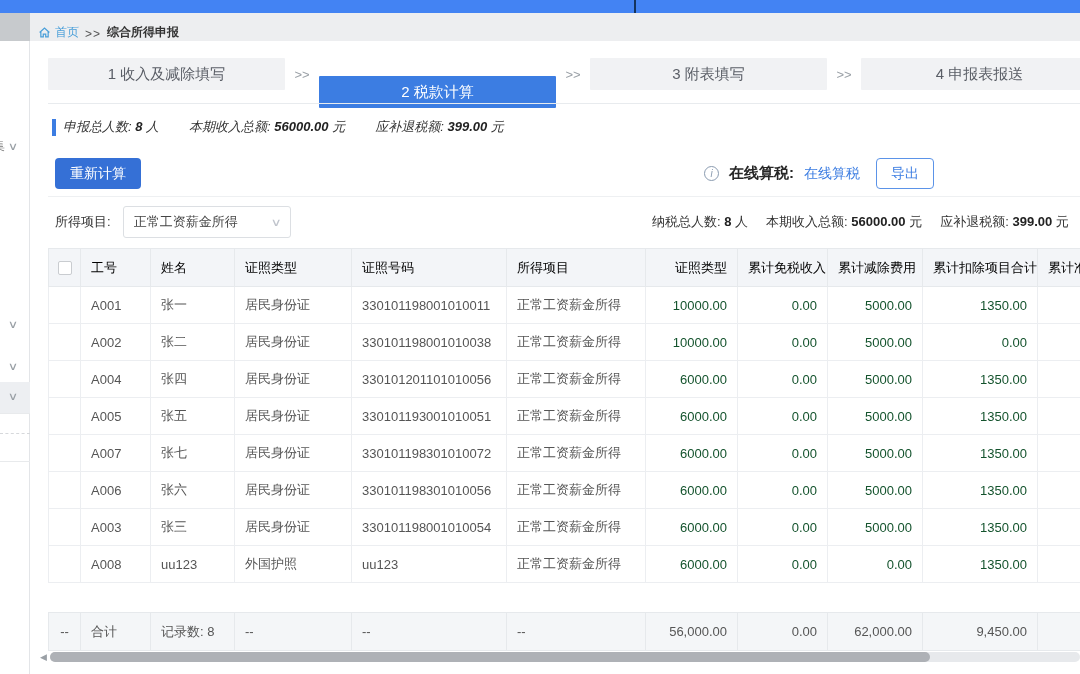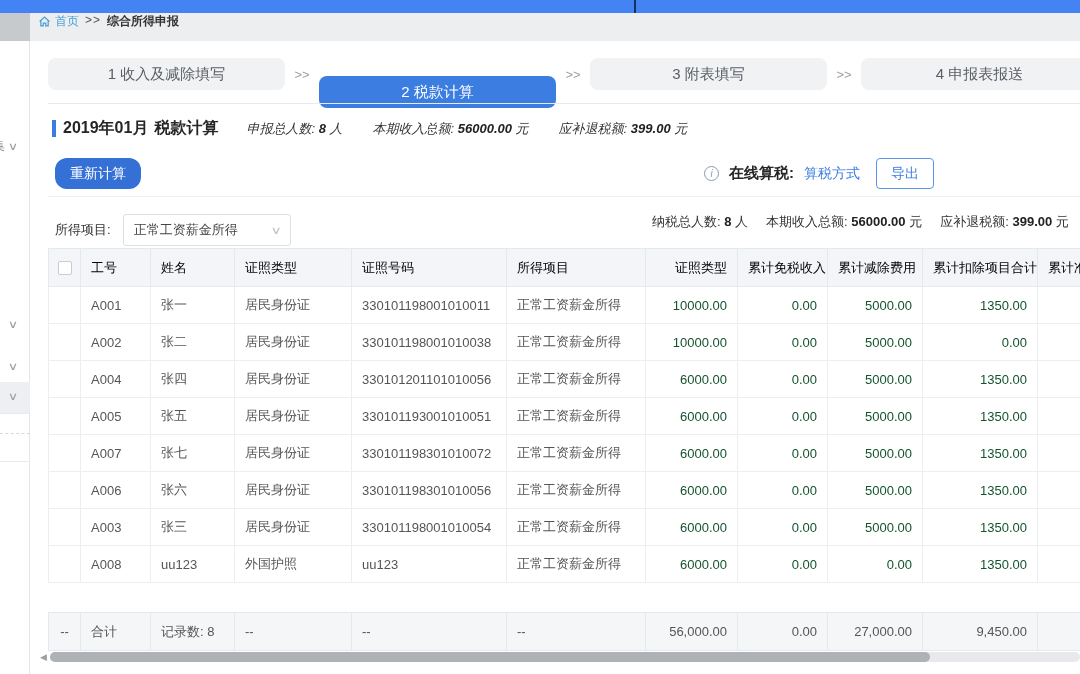--- a/index.html
+++ b/index.html
@@ -6,62 +6,62 @@
   body { font-family:"Liberation Sans","DejaVu Sans",sans-serif; background:#fff; }
   #stage { position:relative; width:1080px; height:674px; overflow:hidden; background:#fff; }
 
   
   .topbar { position:absolute; left:0; top:0; width:1080px; height:13px; background:#4383f3; }
   .topbar-tick { position:absolute; left:634px; top:0; width:2px; height:13px; background:#14335e; }
 
   
   .crumbbar { position:absolute; left:0; top:13px; width:1080px; height:28px; background:#edeef0; }
   .crumb-corner { position:absolute; left:0; top:13px; width:30px; height:28px; background:#c7cacd; }
-  .crumb { position:absolute; left:38px; top:13px; height:28px; display:flex; align-items:flex-start; gap:6px; font-size:12px; }
+  .crumb { position:absolute; left:38px; top:13px; height:28px; display:flex; align-items:flex-end; gap:6px; font-size:12px; }
   .crumb .home { color:#4a9fd9; display:flex; align-items:center; gap:4px; cursor:pointer; }
   .crumb .sep { color:#555; letter-spacing:1px; }
   .crumb .cur { color:#333; font-weight:bold; }
 
   
   .sidebar { position:absolute; left:0; top:41px; width:30px; height:633px; background:#fff; border-right:1px solid #e3e5e8; }
   .sb-part { position:absolute; left:-8px; top:96px; width:22px; color:#777; font-size:13px; white-space:nowrap; }
   .sb-chev { position:absolute; left:9px; color:#9aa0a6; font-size:11px; transform:scaleX(1.3); }
   .sb-active { position:absolute; left:0; top:341px; width:30px; height:31px; background:#edeff2; }
   .sb-line { position:absolute; left:0; width:30px; border-top:1px solid #e8eaec; }
   .sb-dash { position:absolute; left:0; top:392px; width:30px; border-top:1px dashed #d6d8db; }
 
   
   .steps { position:absolute; left:48px; top:58px; height:32px; display:flex; align-items:center; }
-  .step { width:237px; height:32px; display:flex; align-items:center; justify-content:center; font-size:15px; color:#5a5e66; background:#f1f2f4; border-radius:8px; flex:none; cursor:pointer; }
+  .step { width:237px; height:32px; display:flex; align-items:center; justify-content:center; font-size:15px; color:#5a5e66; background:#f1f2f4; border-radius:1px; flex:none; cursor:pointer; }
   .step.active { background:#3c7de2; color:#fff;margin-top:36px; }
   .step-sep { width:34px; text-align:center; color:#9aa0a6; font-size:13px; flex:none; }
 
   .card-top { position:absolute; left:48px; top:103px; width:1032px; border-top:1px solid #e8ebee; }
   .tool-sep { position:absolute; left:48px; top:196px; width:1032px; border-top:1px solid #eef0f2; }
 
   
   .summary { position:absolute; left:52px; top:118px; display:flex; align-items:center; font-size:13px; color:#333; }
   .accent { width:4px; height:17px; background:#3c7de2; margin-right:7px; }
   .summary .title { font-size:16px; font-weight:bold; color:#262626; margin-right:28px; }
   .summary .title .mo { margin-right:6px; }
   .summary .pair { margin-right:30px;font-style:italic; }
   .summary b, .fstats b { color:#222; font-weight:bold; }
 
   
-  .btn-primary { position:absolute; left:55px; top:158px; width:86px; height:31px; background:#3570d6; color:#fff; font-size:14px; border:none; border-radius:12px; cursor:pointer; }
+  .btn-primary { position:absolute; left:55px; top:158px; width:86px; height:31px; background:#3570d6; color:#fff; font-size:14px; border:none; border-radius:4px; cursor:pointer; }
   .tool-right { position:absolute; left:704px; top:158px; width:380px; height:31px; display:flex; align-items:center; gap:10px; }
   .info-ic { width:15px; height:15px; border:1px solid #8a9bb0; border-radius:50%; color:#8a9bb0; font-size:10px; display:flex; align-items:center; justify-content:center; font-style:italic; flex:none; }
   .tool-lab { font-size:15px; font-weight:bold; color:#262626; white-space:nowrap; }
   .tool-val { font-size:14px; color:#3c7de2; white-space:nowrap; margin-right:6px; }
   .btn-outline { height:31px; background:#fff; border:1px solid #5b93e8; color:#3c7de2; font-size:14px; border-radius:4px; cursor:pointer; white-space:nowrap; }
   .btn-export { width:58px; }
   .btn-expand { width:118px; }
 
   
-  .filter { position:absolute; left:55px; top:206px; height:32px; display:flex; align-items:center; font-size:13px; color:#333;margin-top:8px; }
+  .filter { position:absolute; left:55px; top:206px; height:32px; display:flex; align-items:center; font-size:13px; color:#333; }
   .select { width:168px; height:32px; border:1px solid #dcdfe3; border-radius:3px; margin-left:12px; display:flex; align-items:center; justify-content:space-between; padding:0 10px; color:#444; cursor:pointer; background:#fff; }
   .select .chev { color:#c0c4cc; font-size:11px; transform:scaleX(1.4); }
   .fstats { position:absolute; left:652px; top:206px; height:32px; display:flex; align-items:center; font-size:13px; color:#333; white-space:nowrap; }
   .fstats .pair { margin-right:18px; }
 
   
   .table-wrap { position:absolute; left:48px; top:248px; width:1032px; overflow:hidden; }
   table { border-collapse:collapse; table-layout:fixed; width:1109px; font-size:13px; }
   col.c0{width:32px} col.c1{width:70px} col.c2{width:84px} col.c3{width:117px} col.c4{width:155px}
   col.c5{width:139px} col.c6{width:92px} col.c7{width:90px} col.c8{width:95px} col.c9{width:115px} col.c10{width:120px}
@@ -129,31 +129,30 @@
     <div class="step-sep">&gt;&gt;</div>
     <div class="step">
         <span>4 申报表报送</span>
       </div>
   </div>
 
   <div class="card-top"></div>
 
   <div class="summary">
     <span class="accent"></span>
-    <span class="title"><span class="mo">2019年01月</span><span>税款计算</span></span>
     <span class="pair"><span>申报总人数:</span> <b>8</b> <span>人</span></span>
     <span class="pair"><span>本期收入总额:</span> <b>56000.00</b> <span>元</span></span>
     <span class="pair"><span>应补退税额:</span> <b>399.00</b> <span>元</span></span>
   </div>
 
   <button class="btn-primary">重新计算</button>
   <div class="tool-right">
     <span class="info-ic">i</span>
     <span class="tool-lab">在线算税:</span>
-    <span class="tool-val">算税方式</span>
+    <span class="tool-val">在线算税</span>
     <button class="btn-outline btn-export">导出</button>
   </div>
 
   <div class="tool-sep"></div>
 
   <div class="filter">
     <span>所得项目:</span>
     <div class="select">
       <span>正常工资薪金所得</span>
       <span class="chev">∨</span>
@@ -305,21 +304,21 @@
           </tr>
         <tr class="total">
           <td class="chkcell">--</td>
           <td>合计</td>
             <td>记录数: 8</td>
             <td>--</td>
             <td>--</td>
             <td>--</td>
           <td class="num">56,000.00</td>
             <td class="num">0.00</td>
-            <td class="num">27,000.00</td>
+            <td class="num">62,000.00</td>
             <td class="num">9,450.00</td>
             <td></td>
         </tr>
       </tbody>
     </table>
   </div>
 
   <div class="hscroll">
     <span class="hs-arrow">◀</span>
     <div class="hs-track">

